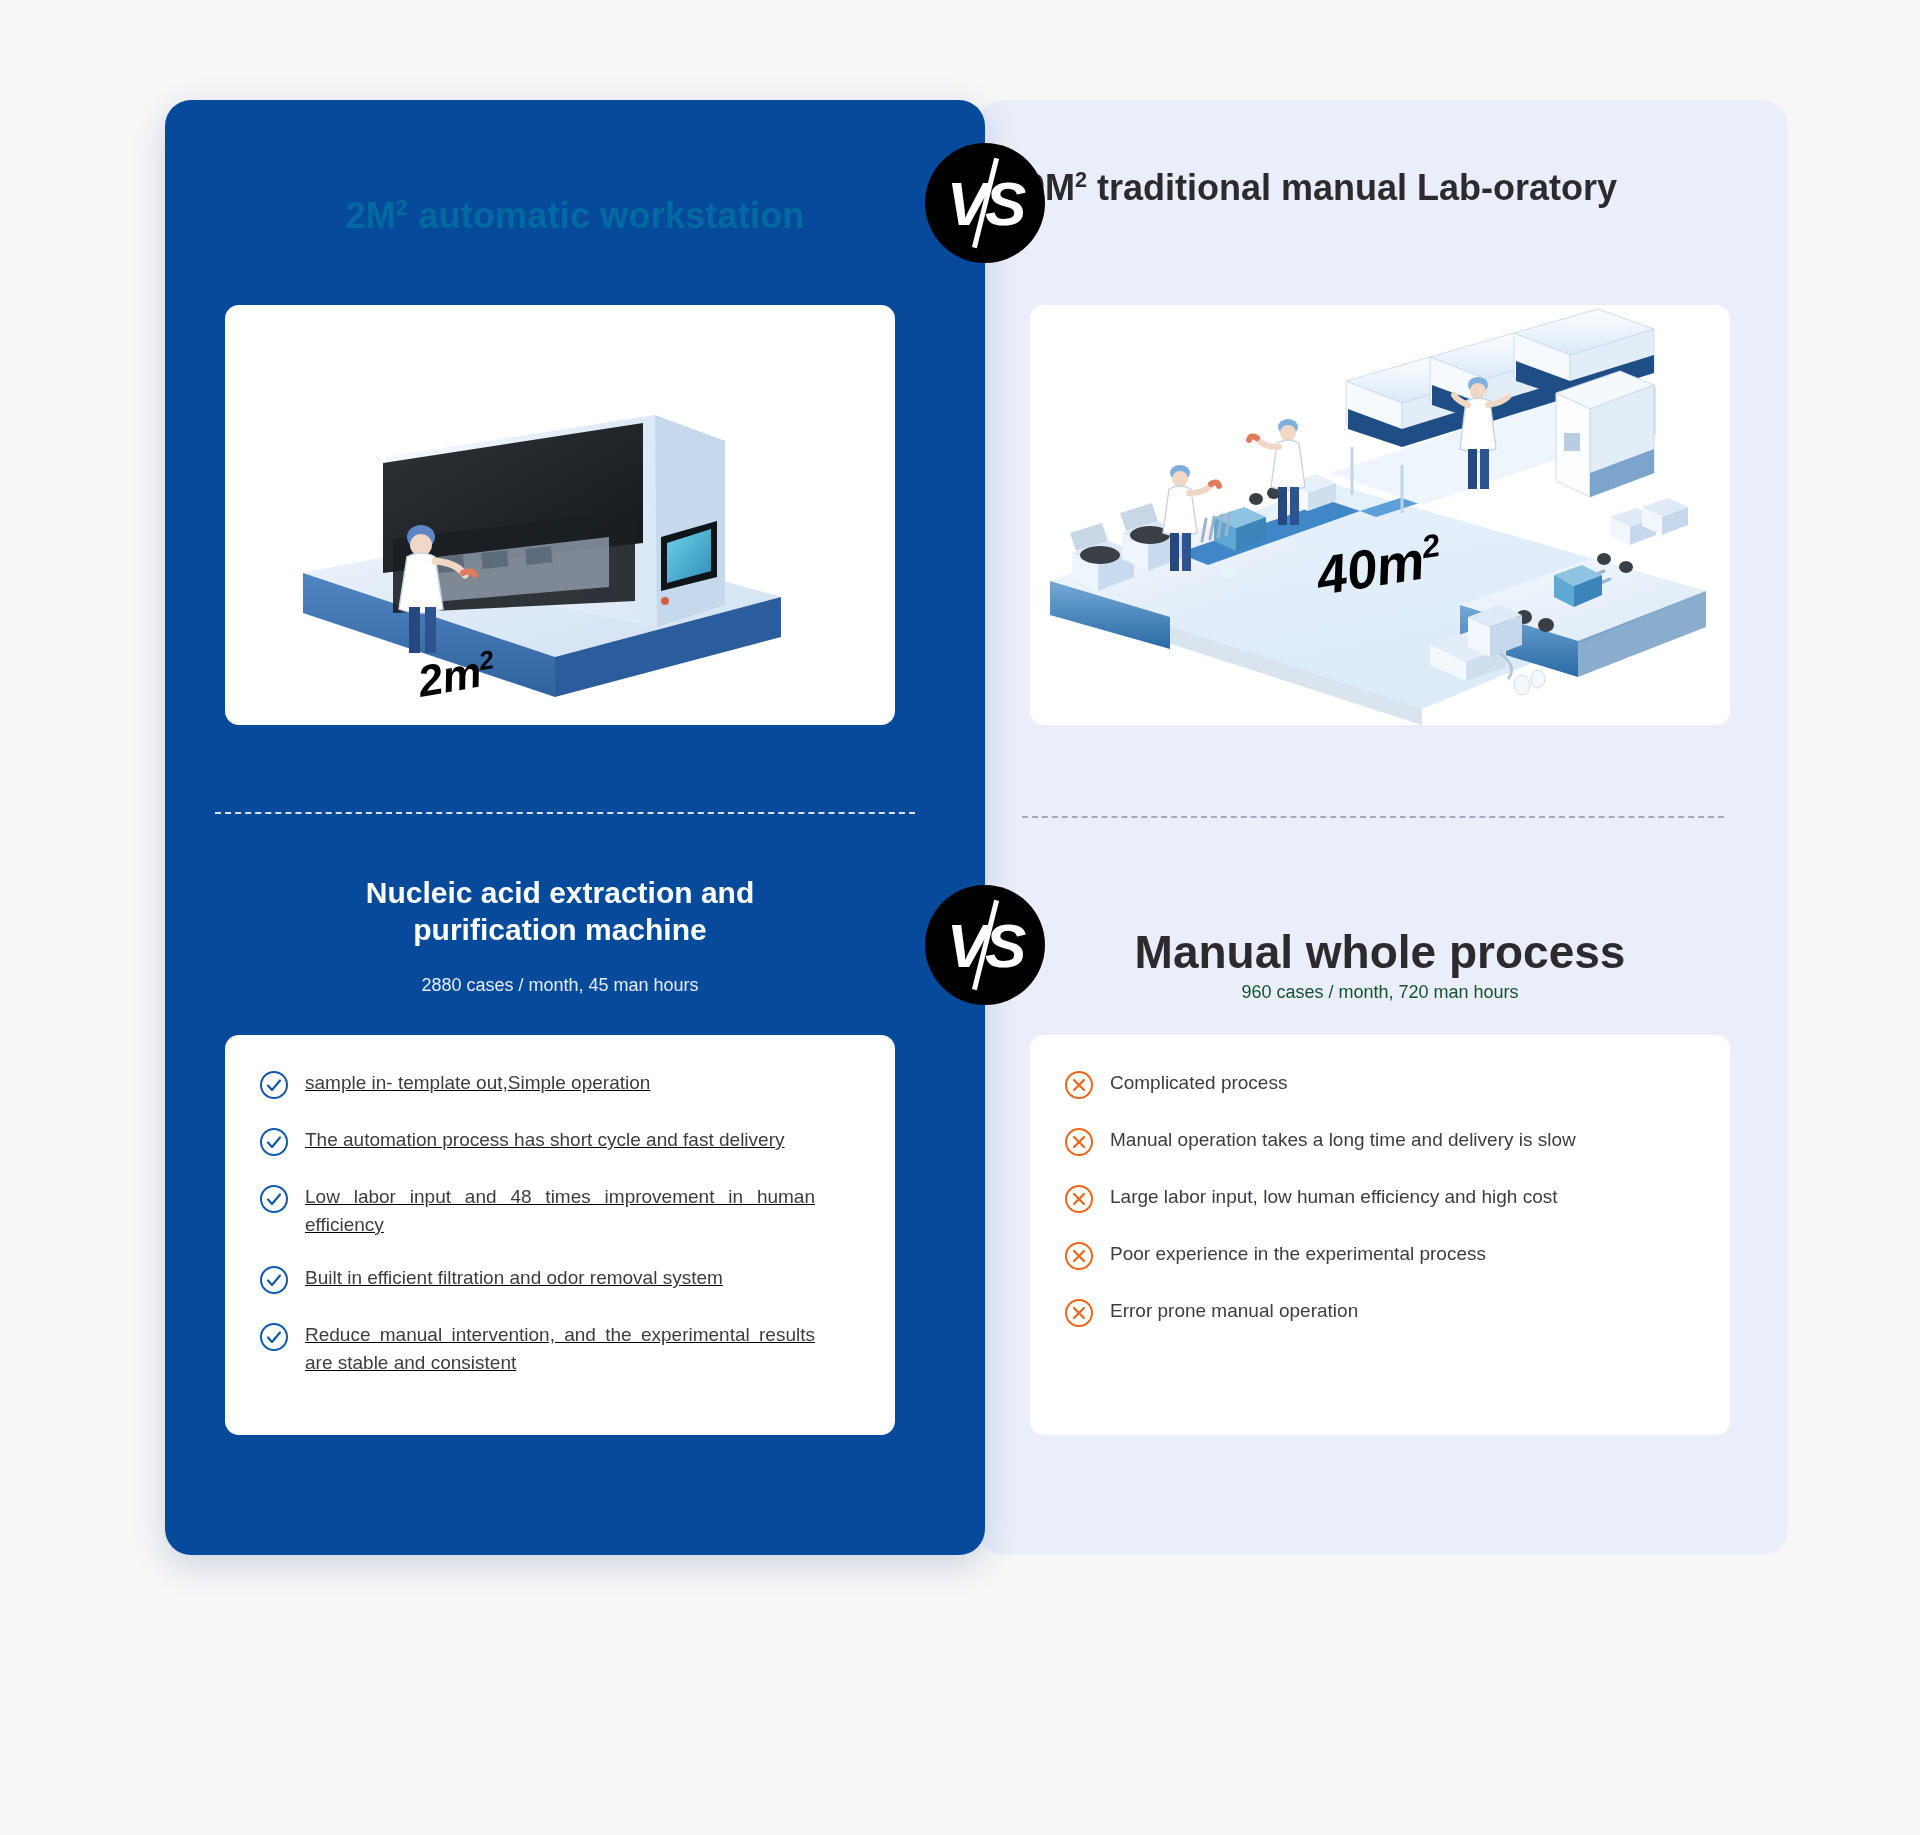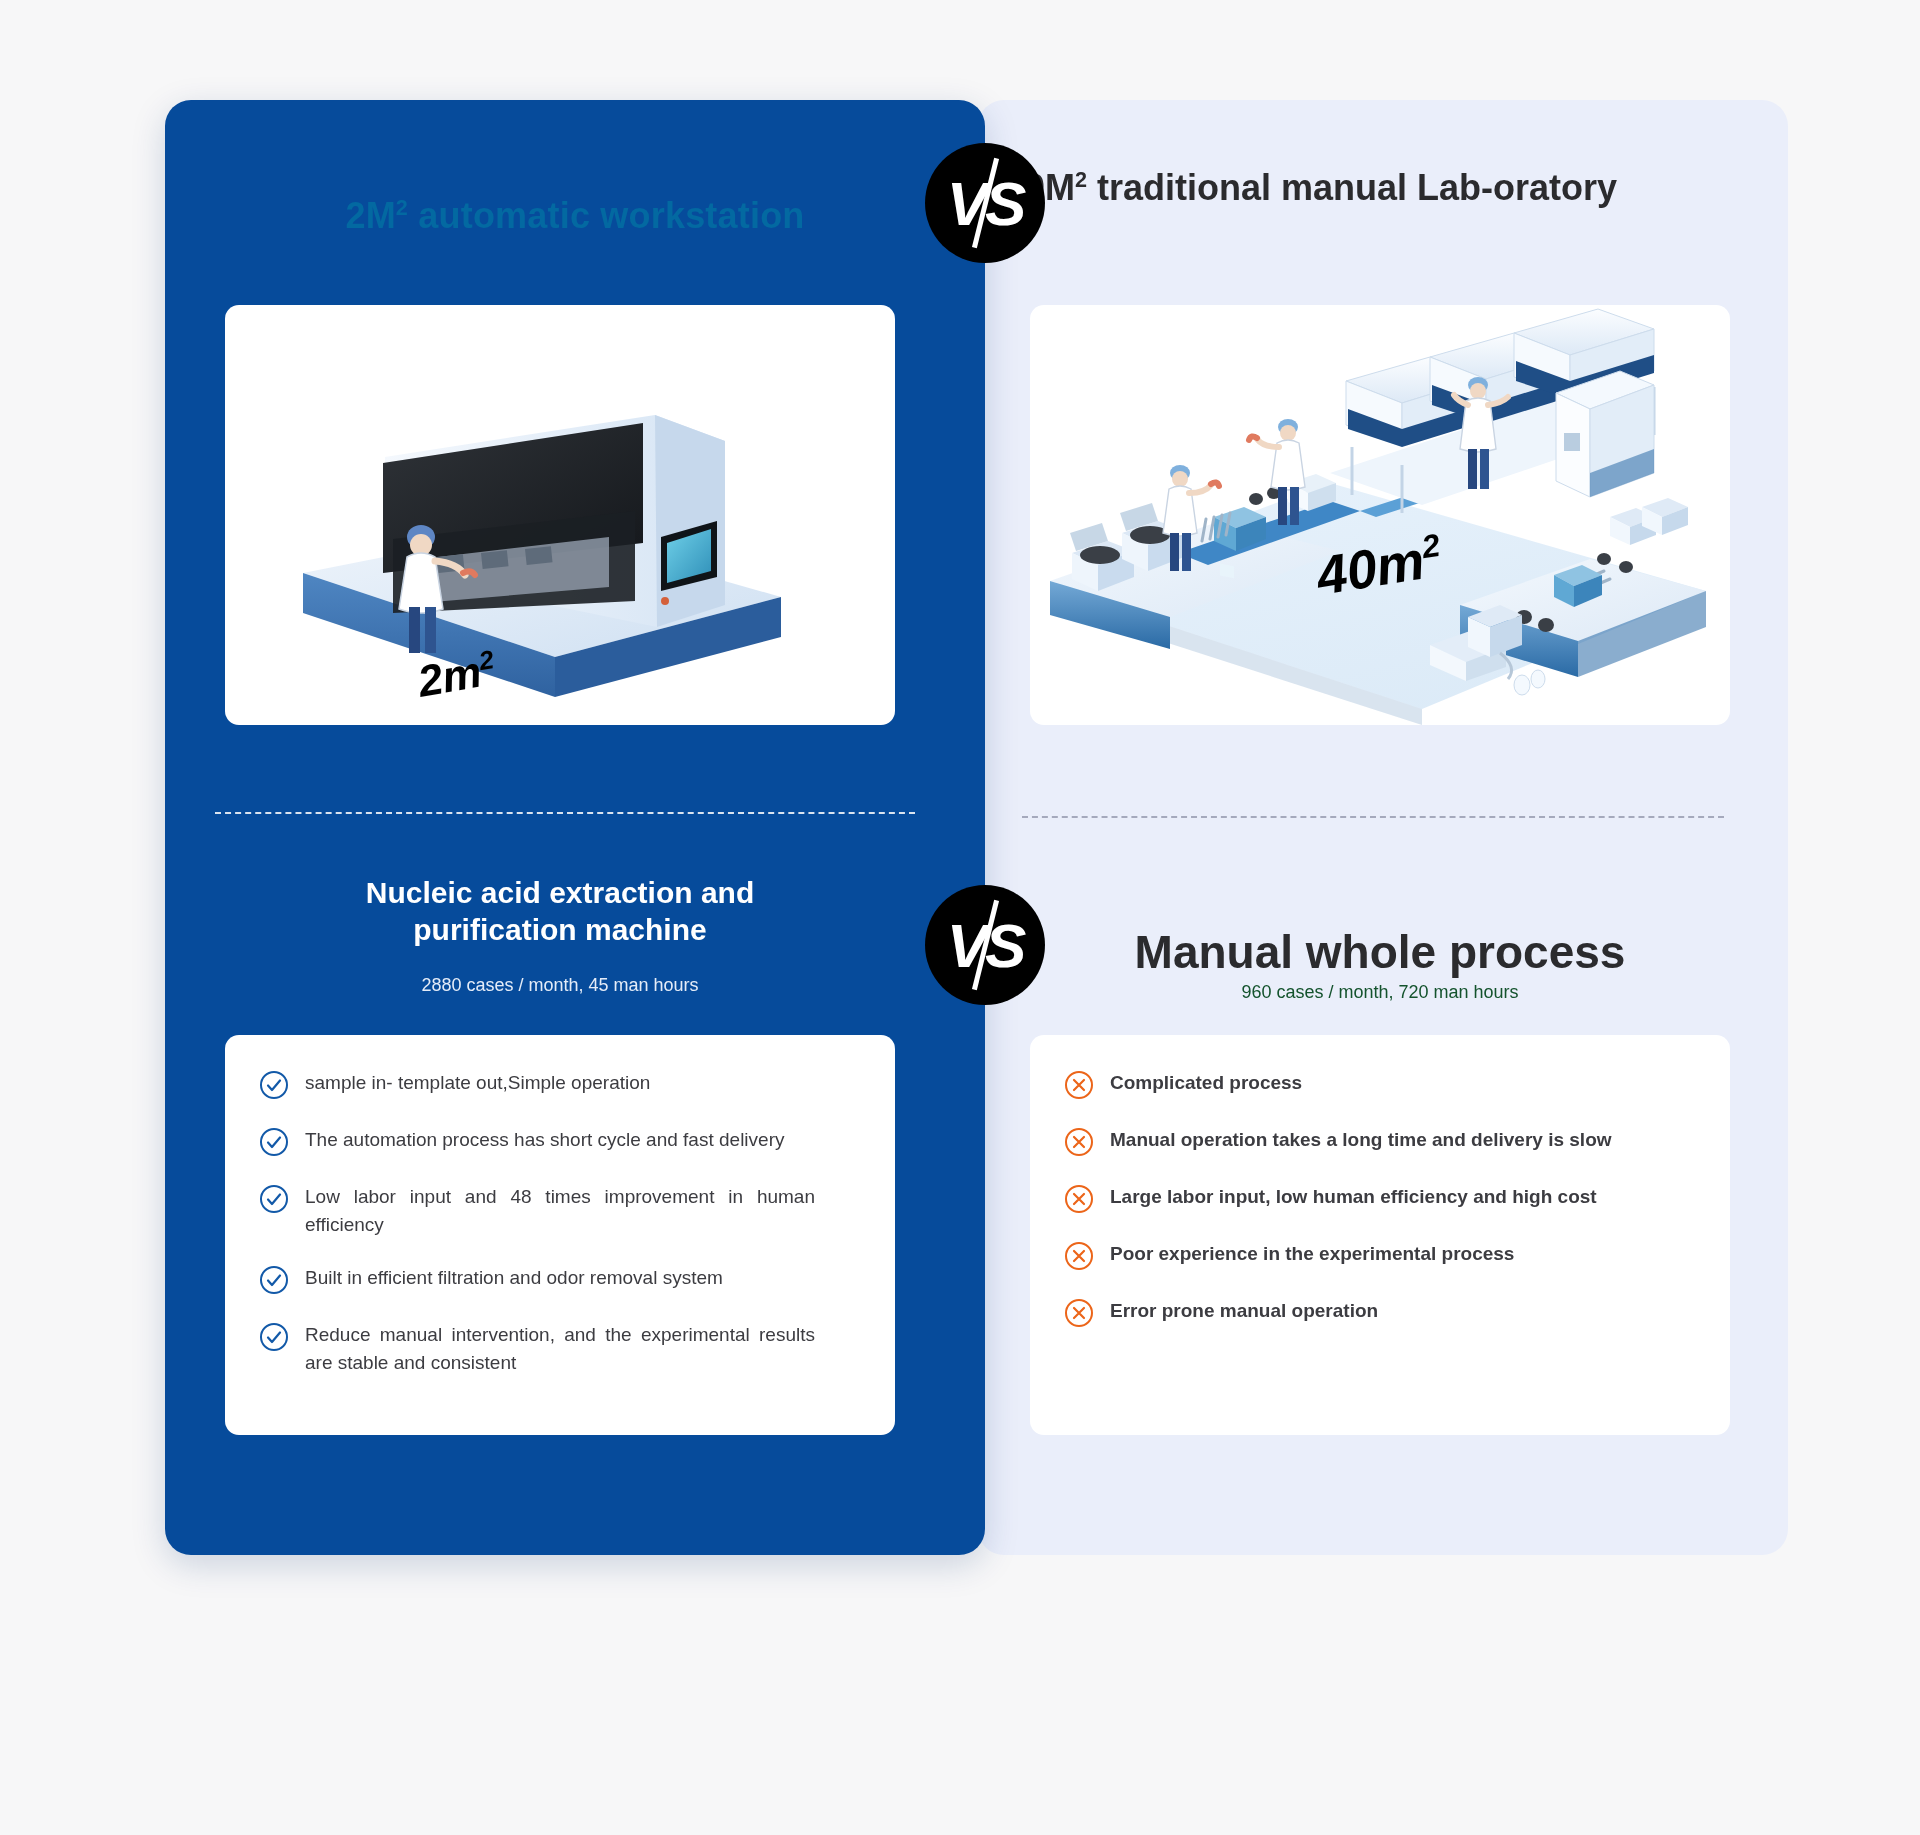--- a/index.html
+++ b/index.html
@@ -86,36 +86,36 @@
     color:#2b2b2e;font-size:46px;font-weight:bold;
   }
   .sub-right{
     position:absolute;left:1020px;top:982px;width:720px;text-align:center;
     color:#14532d;font-size:18px;
   }
 
   
   .list-card-left{
     position:absolute;left:225px;top:1035px;width:670px;height:400px;
-    background:#ffffff;border-radius:14px;
+    background:#ffffff;border-radius:14px;text-decoration:underline;
   }
   .list-card-right{
     position:absolute;left:1030px;top:1035px;width:700px;height:400px;
     background:#ffffff;border-radius:14px;
   }
   .lrow{
     display:flex;align-items:flex-start;gap:16px;
     padding:0 34px;margin-top:26px;
   }
   .lrow:first-child{margin-top:34px;}
   .lrow .txt{
     font-size:19px;color:#3c3c41;line-height:1.45;
     text-align:justify;max-width:510px;
   }
-  .list-card-right .lrow .txt{max-width:560px;text-align:center;font-weight:bold;}
+  .list-card-right .lrow .txt{max-width:560px;text-align:center;}
   .ico{flex:0 0 auto;width:30px;height:30px;margin-top:1px;}
 
   
   .ill{position:absolute;inset:0;}
   .cap{
     font-weight:bold;font-style:italic;color:#16559e;
     font-family:"Liberation Sans", sans-serif;
   }
 </style>
 </head>

